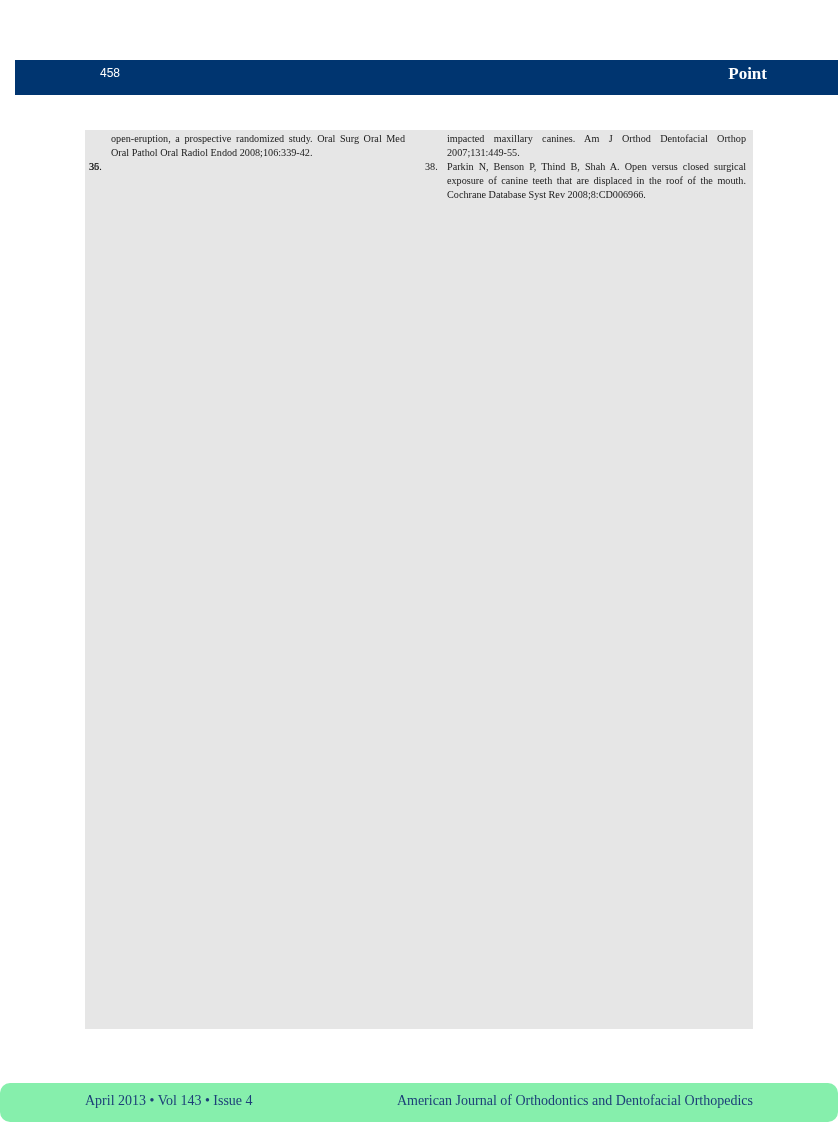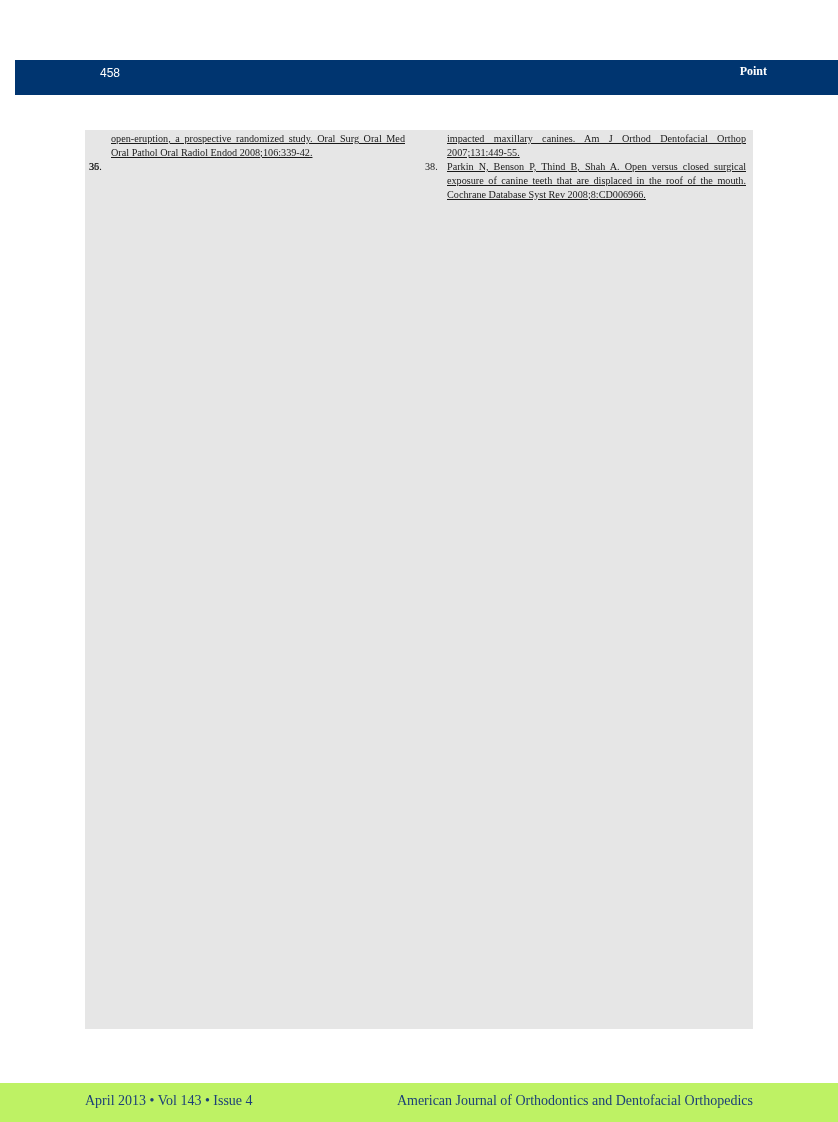--- a/index.html
+++ b/index.html
@@ -28,40 +28,39 @@
       left: 85px;
       top: 6px;
       font-size: 12px;
       font-family: "Liberation Sans", "DejaVu Sans", sans-serif;
       font-stretch: condensed;
     }
     .header-bar .section-label {
       position: absolute;
       right: 86px;
       top: 4px;
-      font-size: 12px;
+      font-size: 17px;
       font-weight: bold;
     }
     .content-box {
       position: absolute;
       left: 85px;
       top: 130px;
       width: 668px;
       height: 899px;
       background: #e6e6e6;
     }
     .col {
       position: absolute;
       top: 2px;
       width: 316px;
       font-size: 10.2px;
       line-height: 13.9px;
       color: #1a1a1a;
       text-align: justify;
-      text-decoration: underline;
     }
     .col-left { left: 4px; }
     .col-right { left: 340px; width: 321px; }
     .ref {
       position: relative;
       padding-left: 22px;
       margin: 0;
     }
     .ref .ref-num {
       position: absolute;
@@ -69,22 +68,23 @@
       top: 0;
       width: 20px;
       text-align: left;
     }
     .footer-bar {
       position: absolute;
       left: 0;
       top: 1083px;
       width: 838px;
       height: 39px;
-      background: #bef264;
+      background: #86efac;
       color: #1c3f78;
+      border-radius: 10px;
     }
     .footer-bar .issue-info {
       position: absolute;
       left: 85px;
       top: 10px;
       font-size: 14px;
     }
     .footer-bar .journal-name {
       position: absolute;
       right: 85px;

